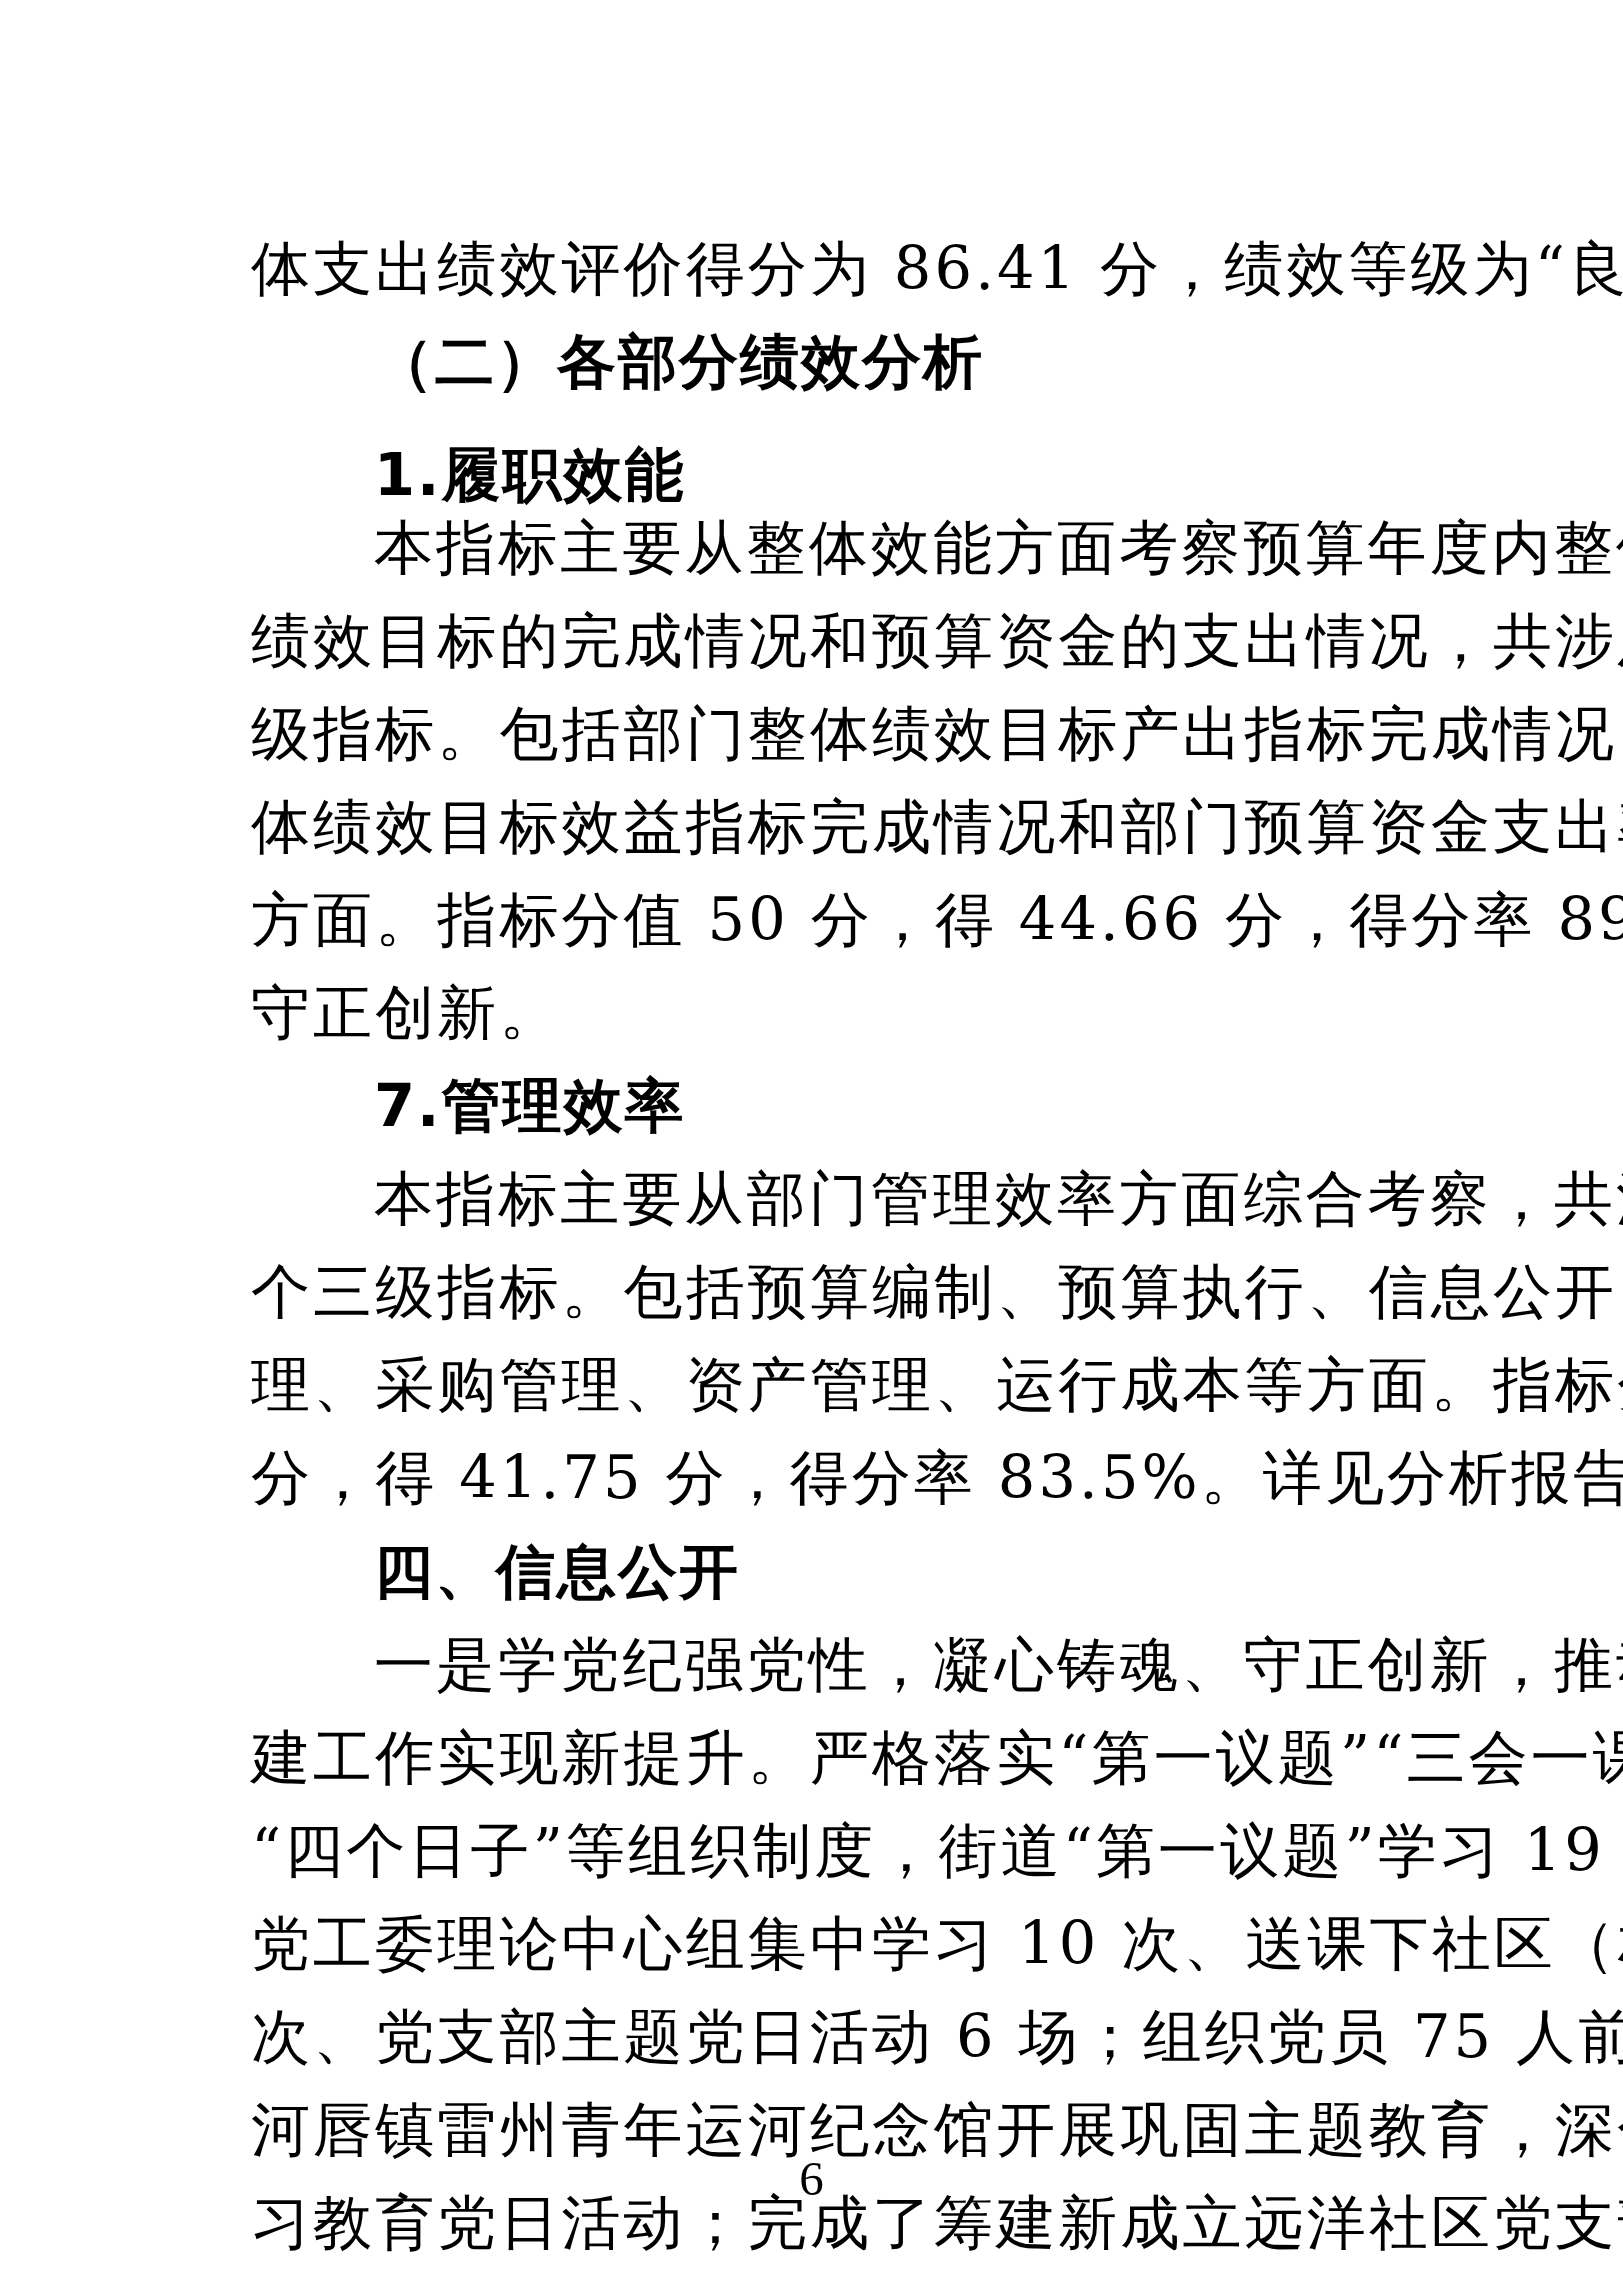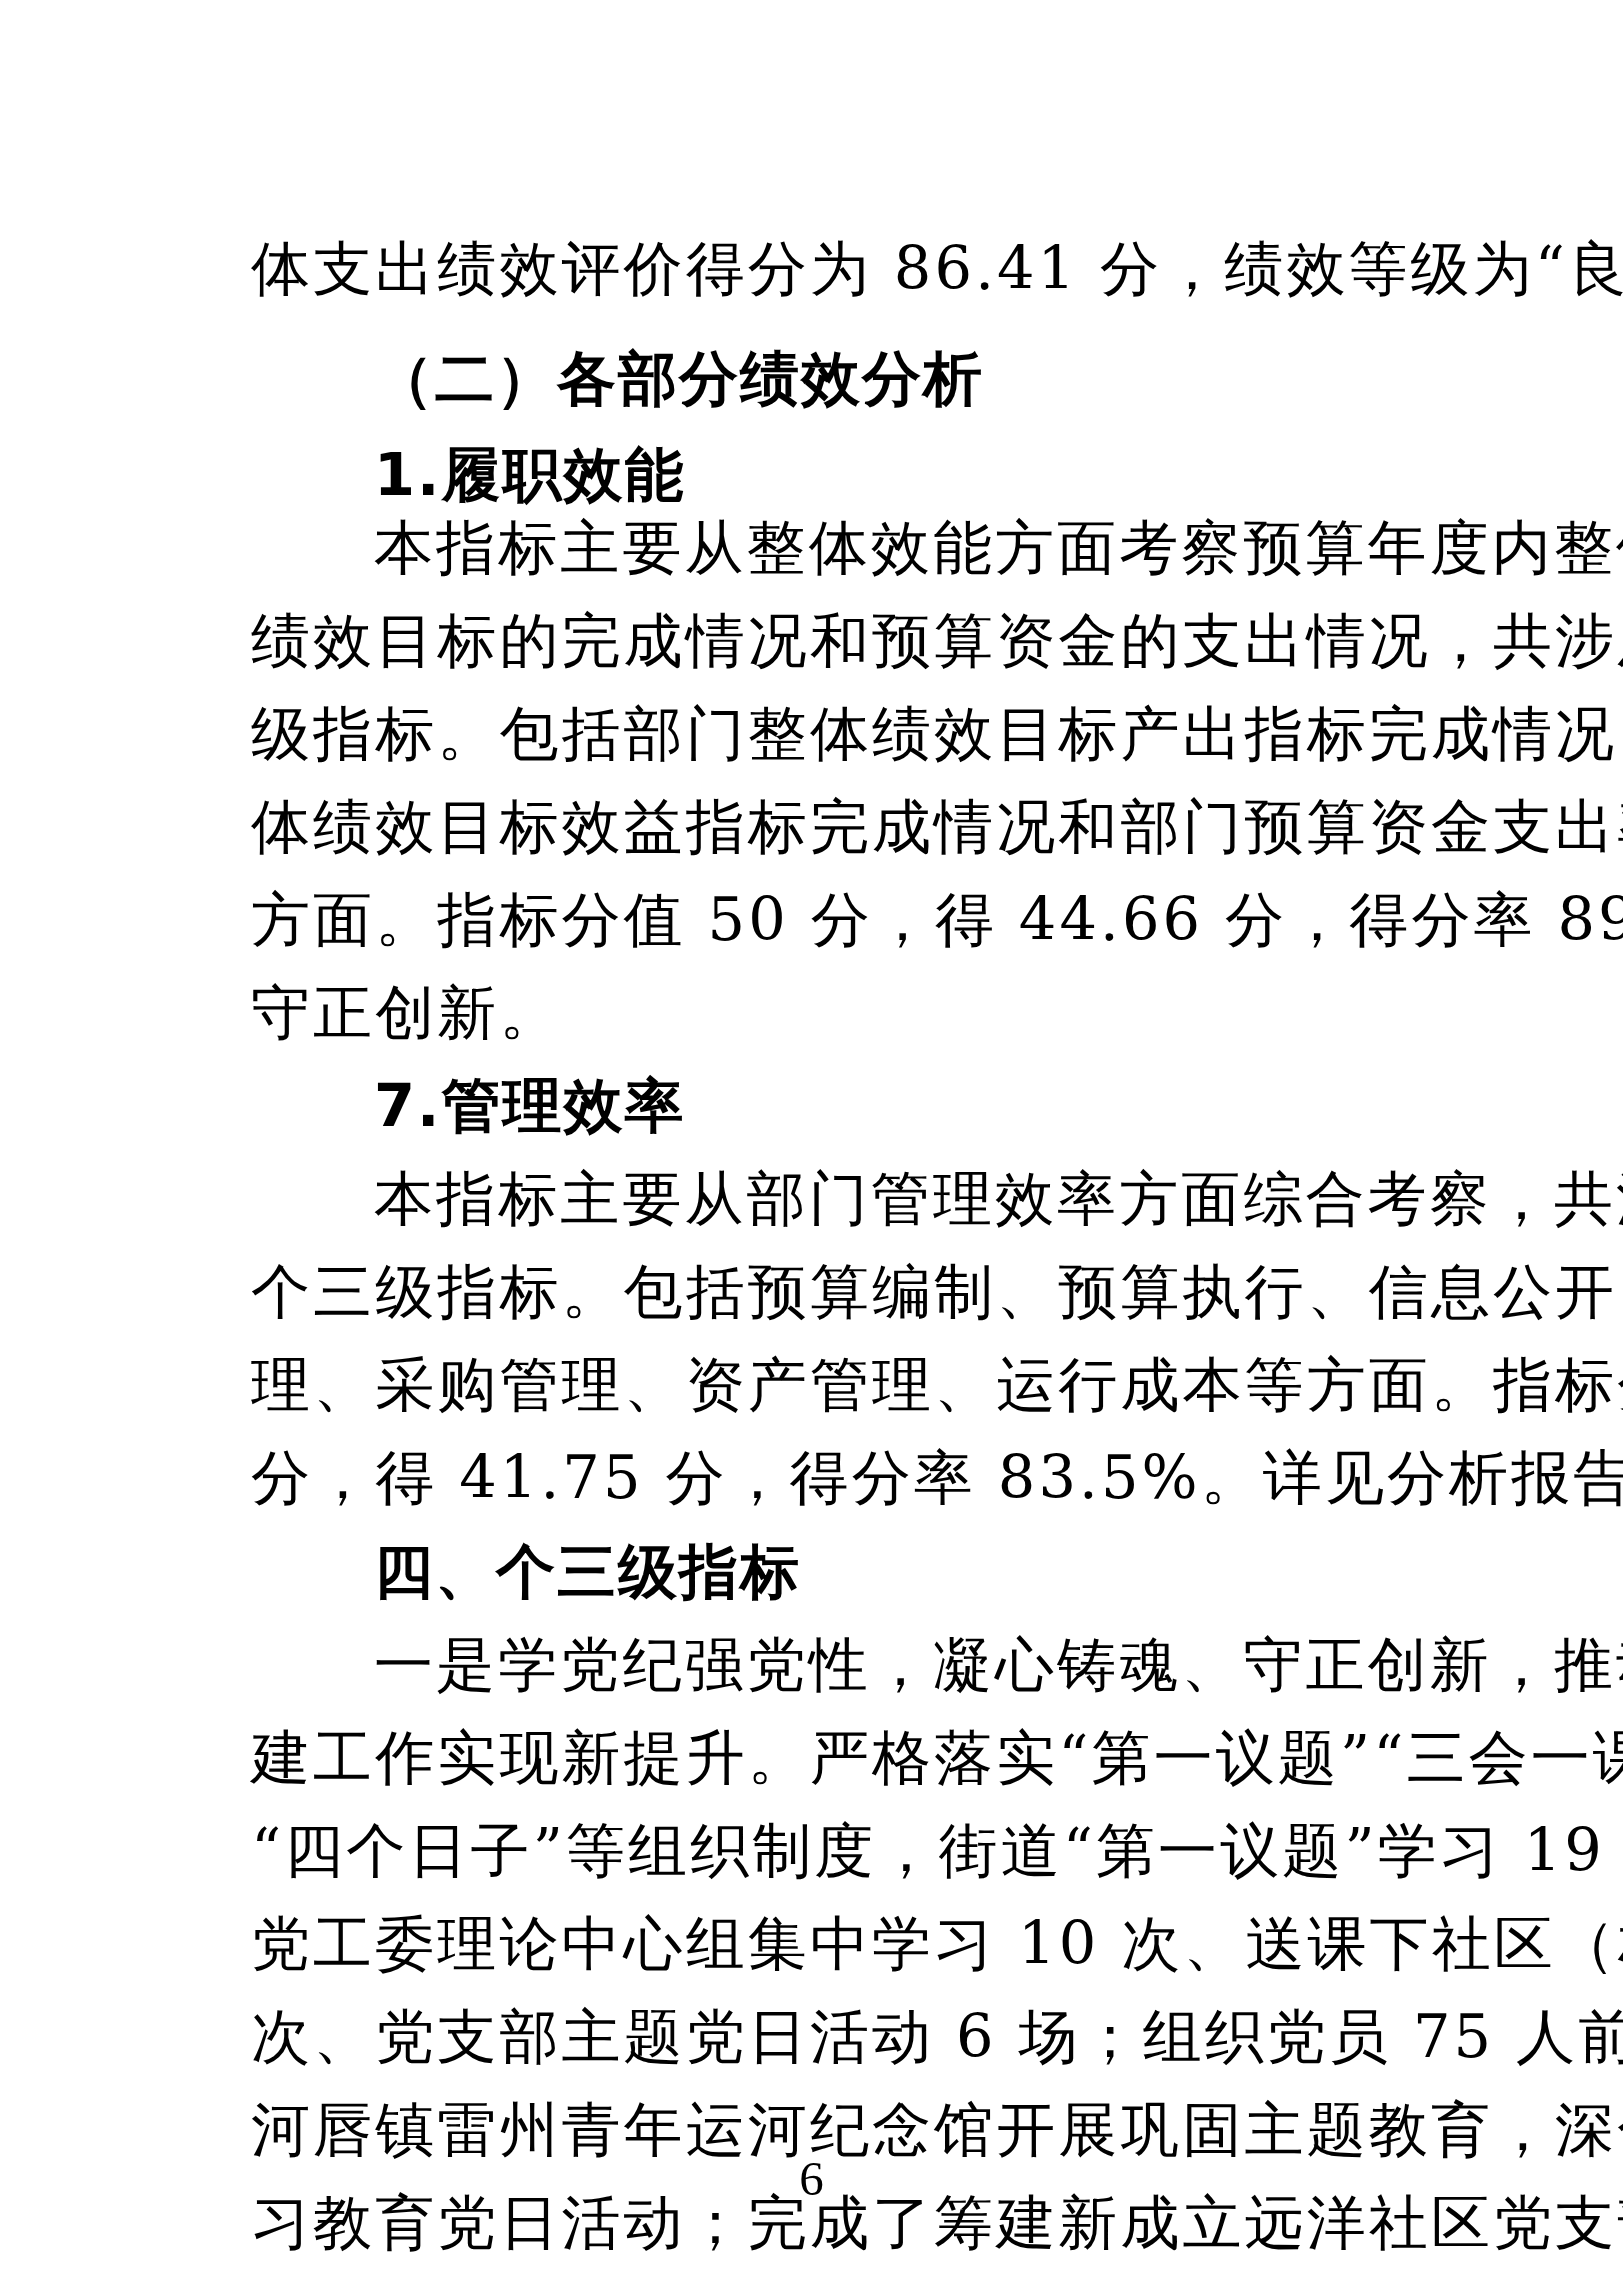--- a/index.html
+++ b/index.html
@@ -15,34 +15,34 @@
              text-align-last:left; letter-spacing:2px; }
   .page-number { position:absolute; left:0; width:1623px; top:2150px;
                  text-align:center; font-size:49px;
                  font-family:"Liberation Serif","DejaVu Serif",serif; }
 </style>
 </head>
 <body>
 
 <div class="page">
   <div class="line last" style="top:222px">体支出绩效评价得分为 86.41 分，绩效等级为“良”。</div>
-  <div class="line heading indent" style="top:332px">（二）各部分绩效分析</div>
+  <div class="line heading indent" style="top:315px">（二）各部分绩效分析</div>
   <div class="line heading indent" style="top:428px">1.履职效能</div>
   <div class="line indent" style="top:501px">本指标主要从整体效能方面考察预算年度内整体支出</div>
   <div class="line" style="top:594px">绩效目标的完成情况和预算资金的支出情况，共涉及 3 个三</div>
   <div class="line" style="top:687px">级指标。包括部门整体绩效目标产出指标完成情况、部门整</div>
   <div class="line" style="top:780px">体绩效目标效益指标完成情况和部门预算资金支出率三个</div>
   <div class="line" style="top:873px">方面。指标分值 50 分，得 44.66 分，得分率 89.32%。详见</div>
   <div class="line last" style="top:966px">守正创新。</div>
   <div class="line heading indent" style="top:1059px">7.管理效率</div>
   <div class="line indent" style="top:1152px">本指标主要从部门管理效率方面综合考察，共涉及 21</div>
   <div class="line" style="top:1245px">个三级指标。包括预算编制、预算执行、信息公开、绩效管</div>
   <div class="line" style="top:1338px">理、采购管理、资产管理、运行成本等方面。指标分值 50</div>
   <div class="line last" style="top:1431px">分，得 41.75 分，得分率 83.5%。详见分析报告。</div>
-  <div class="line heading indent" style="top:1525px">四、个三级指标</div>
+  <div class="line heading indent" style="top:1525px">四、信息公开</div>
   <div class="line indent" style="top:1618px">一是学党纪强党性，凝心铸魂、守正创新，推动基层党</div>
   <div class="line" style="top:1711px">建工作实现新提升。严格落实“第一议题”“三会一课”和</div>
   <div class="line" style="top:1804px">“四个日子”等组织制度，街道“第一议题”学习 19 次、</div>
   <div class="line" style="top:1897px">党工委理论中心组集中学习 10 次、送课下社区（村）13 场</div>
   <div class="line" style="top:1990px">次、党支部主题党日活动 6 场；组织党员 75 人前往廉江市</div>
   <div class="line" style="top:2083px">河唇镇雷州青年运河纪念馆开展巩固主题教育，深化党纪学</div>
   <div class="line" style="top:2176px">习教育党日活动；完成了筹建新成立远洋社区党支部和阵地</div>
 </div>
 
 <div class="page-number">6</div>

